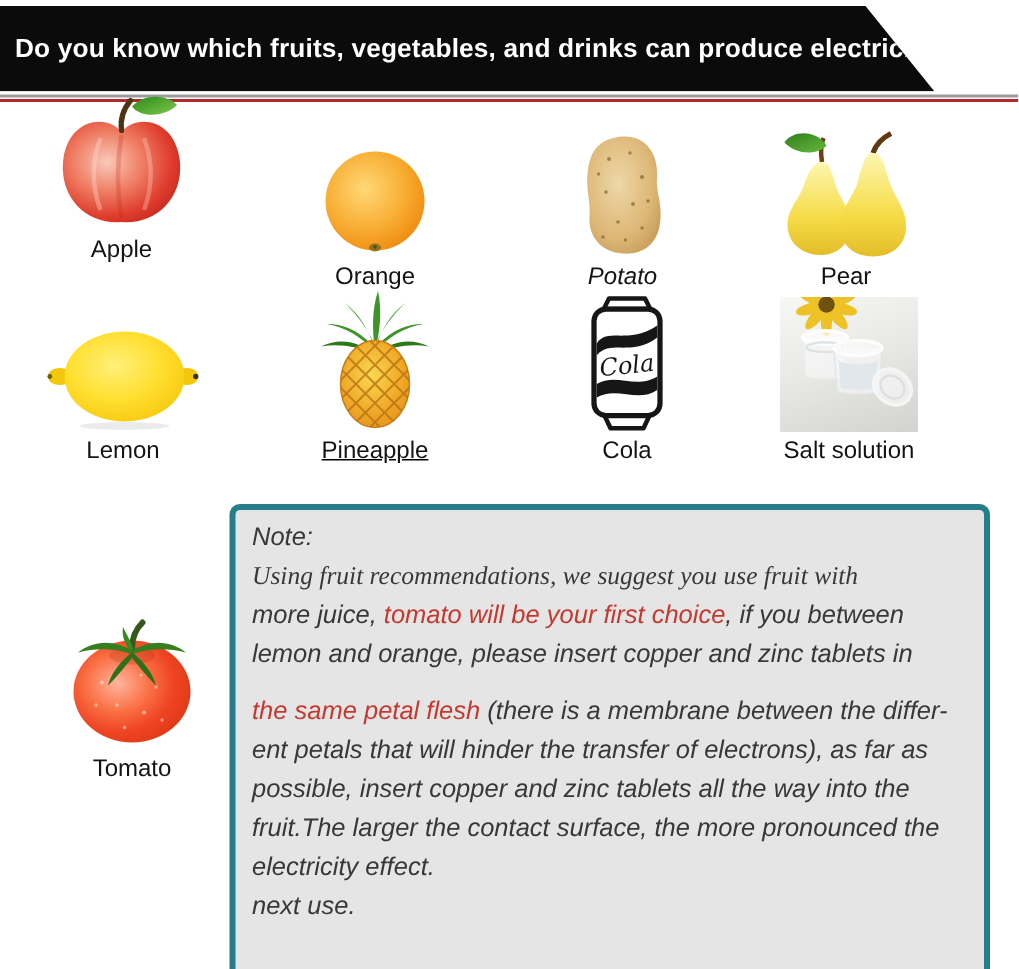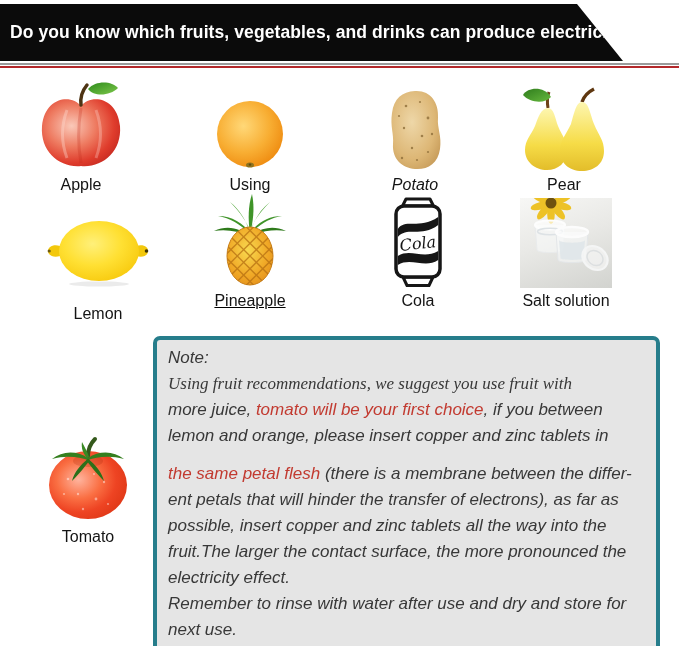--- a/index.html
+++ b/index.html
@@ -19,29 +19,29 @@
     white-space:nowrap; letter-spacing:0.1px;
   }
   .gray-divider { position:absolute; left:0; top:63px; width:679px; height:1.5px; background:#9b9b9b; }
   .red-divider  { position:absolute; left:0; top:65.5px; width:679px; height:2.5px; background:#b3282b; }
 
   
   .cell { position:absolute; display:flex; flex-direction:column; align-items:center; }
   .icon-box { display:flex; align-items:flex-end; justify-content:center; }
   .item-label { font-size:16px; color:#141414; margin-top:4px; white-space:nowrap; }
 
-  .cell-apple     { left:28px;  top:78px;  width:106px;align-items:center; }
+  .cell-apple     { left:28px;  top:60px;  width:106px;align-items:center; }
   .cell-orange    { left:194px; top:78px;  width:112px; }
   .cell-potato    { left:360px; top:78px;  width:110px;font-style:italic; }
   .cell-pear      { left:506px; top:78px;  width:116px; }
-  .cell-lemon     { left:40px;  top:196px; width:116px;gap:13px; }
+  .cell-lemon     { left:24px;  top:196px; width:116px; }
   .cell-pineapple { left:194px; top:192px; width:112px;text-decoration:underline; }
   .cell-cola      { left:364px; top:196px; width:108px; }
   .cell-salt      { left:518px; top:196px; width:96px;  }
-  .cell-tomato    { left:30px;  top:424px; width:116px; }
+  .cell-tomato    { left:30px;  top:400px; width:116px; }
 
   .ib-r1 { height:94px; }
   .ib-lemon { height:92px; }
   .ib-pineapple { height:96px; }
   .ib-cola { height:92px; }
   .ib-salt { height:92px; }
   .ib-tomato { height:100px; }
 
   .salt-photo {
     width:92px; height:90px; position:relative; overflow:hidden;
@@ -105,21 +105,21 @@
               <stop offset="50%" stop-color="#f8ae33"></stop>
             <stop offset="82%" stop-color="#ef8d12"></stop>
               <stop offset="100%" stop-color="#e27c0a"></stop>
           </radialGradient>
         </defs>
         <circle cx="37" cy="38" r="33" fill="url(#gOrange)"></circle>
         <ellipse cx="37" cy="69" rx="4" ry="2.6" fill="#8f731f"></ellipse>
         <circle cx="37" cy="68.6" r="1.2" fill="#5f4a12"></circle>
       </svg>
     </div>
-    <div class="item-label">Using</div>
+    <div class="item-label">Orange</div>
   </div>
 
   <div class="cell cell-potato">
     <div class="icon-box ib-r1">
       <svg width="62" height="84" viewBox="0 0 62 84">
         <defs>
           <radialGradient id="gPot" cx="0.42" cy="0.4" r="0.85">
             <stop offset="0%" stop-color="#eed7a8"></stop>
               <stop offset="55%" stop-color="#ddb776"></stop>
             <stop offset="100%" stop-color="#b98a47"></stop>
@@ -332,18 +332,17 @@
     <div>
         <div class="note-line" style="color: rgb(56, 56, 56);"><span>Note:</span></div>
         <div class="note-line" style="color: rgb(56, 56, 56); font-family: Liberation Serif, serif;"><span>Using fruit recommendations, we suggest you use fruit with</span></div>
         <div class="note-line" style="color: rgb(56, 56, 56);"><span>more juice, </span><span style="color: rgb(194, 58, 48);">tomato will be your first choice</span><span>, if you between</span></div>
         <div class="note-line" style="color: rgb(56, 56, 56);"><span>lemon and orange, please insert copper and zinc tablets in</span></div>
         <div class="note-line" style="color: rgb(56, 56, 56); margin-top: 12px;"><span style="color: rgb(194, 58, 48);">the same petal flesh</span><span> (there is a membrane between the differ-</span></div>
         <div class="note-line" style="color: rgb(56, 56, 56);"><span>ent petals that will hinder the transfer of electrons), as far as</span></div>
         <div class="note-line" style="color: rgb(56, 56, 56);"><span>possible, insert copper and zinc tablets all the way into the</span></div>
         <div class="note-line" style="color: rgb(56, 56, 56);"><span>fruit.The larger the contact surface, the more pronounced the</span></div>
         <div class="note-line" style="color: rgb(56, 56, 56);"><span>electricity effect.</span></div>
-        <div class="note-line" style="color: rgb(56, 56, 56);"><span>Remember to rinse with water after use and dry and store for</span></div>
         <div class="note-line" style="color: rgb(56, 56, 56);"><span>next use.</span></div>
       </div>
   </div>
 
 </div>
 
 </body></html>

